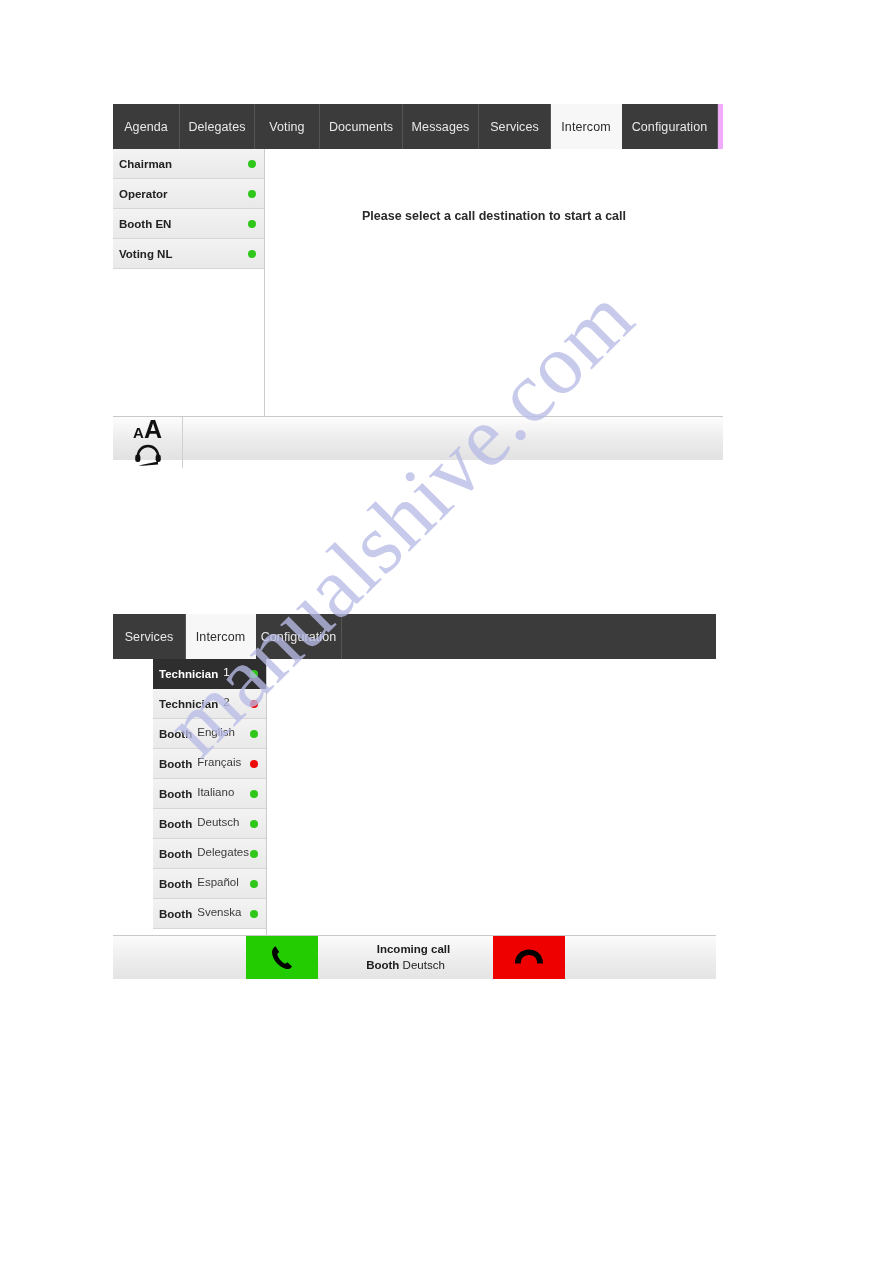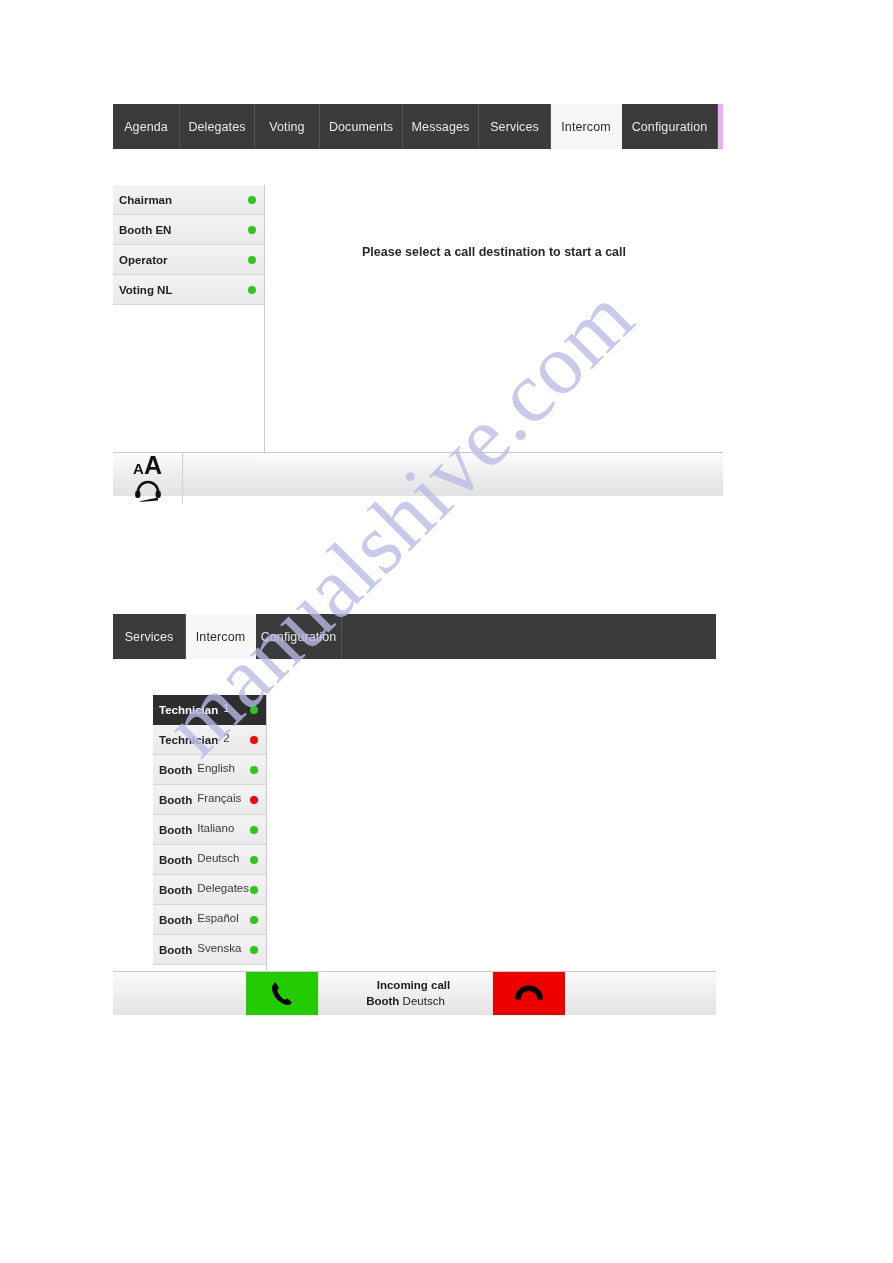--- a/index.html
+++ b/index.html
@@ -74,21 +74,20 @@
   .tabbar .filler {
     flex: 1;
     background: #3b3b3b;
   }
 
   
   .panel-body {
     display: flex;
     background: #ffffff;
     box-sizing: border-box;
-    margin-top: 36px;
   }
   .sidebar {
     width: 152px;
     box-sizing: border-box;
     background: #ffffff;
     border-right: 1px solid #cccccc;
     flex: none;
   }
   .list-item {
     position: relative;
@@ -254,25 +253,25 @@
       </div>
     </div>
 
   <div class="panel-body" style="height:267px;">
     <div class="sidebar" id="p1-sidebar">
         <div class="list-item">
           <span class="li-label">Chairman</span>
           <span class="dot green"></span>
         </div>
         <div class="list-item">
+          <span class="li-label">Operator</span>
+          <span class="dot green"></span>
+        </div>
+        <div class="list-item">
           <span class="li-label">Booth EN</span>
-          <span class="dot green"></span>
-        </div>
-        <div class="list-item">
-          <span class="li-label">Operator</span>
           <span class="dot green"></span>
         </div>
         <div class="list-item">
           <span class="li-label">Voting NL</span>
           <span class="dot green"></span>
         </div>
       </div>
     <div class="content-area">
       <div class="center-msg">Please select a call destination to start a call</div>
     </div>

